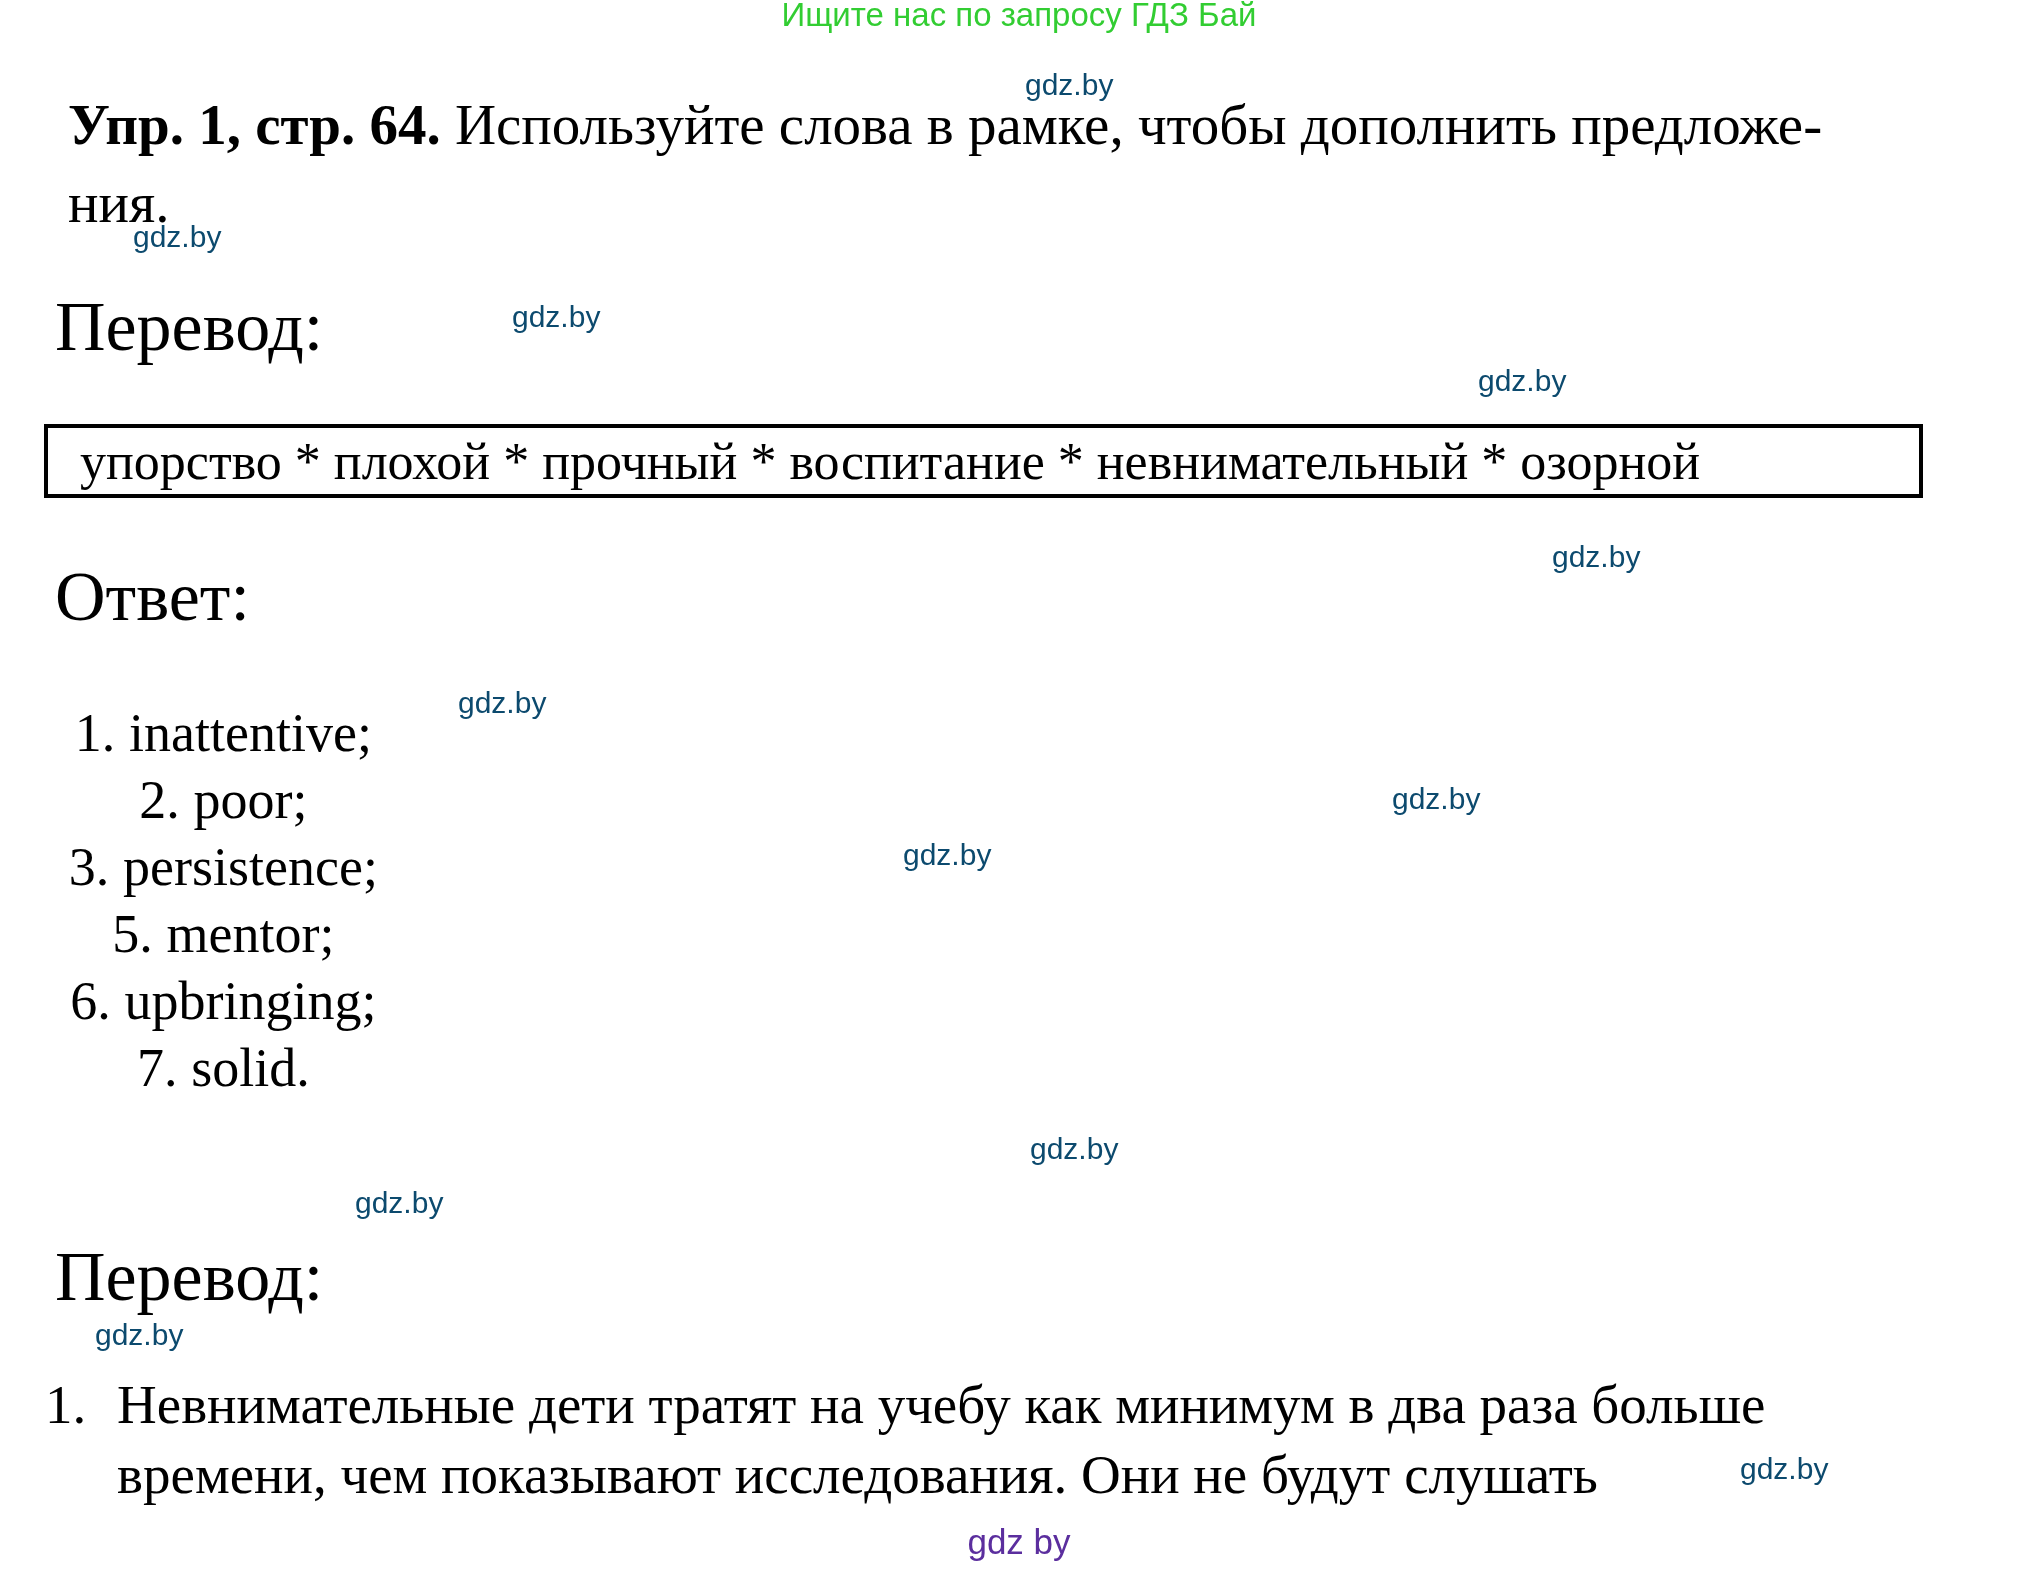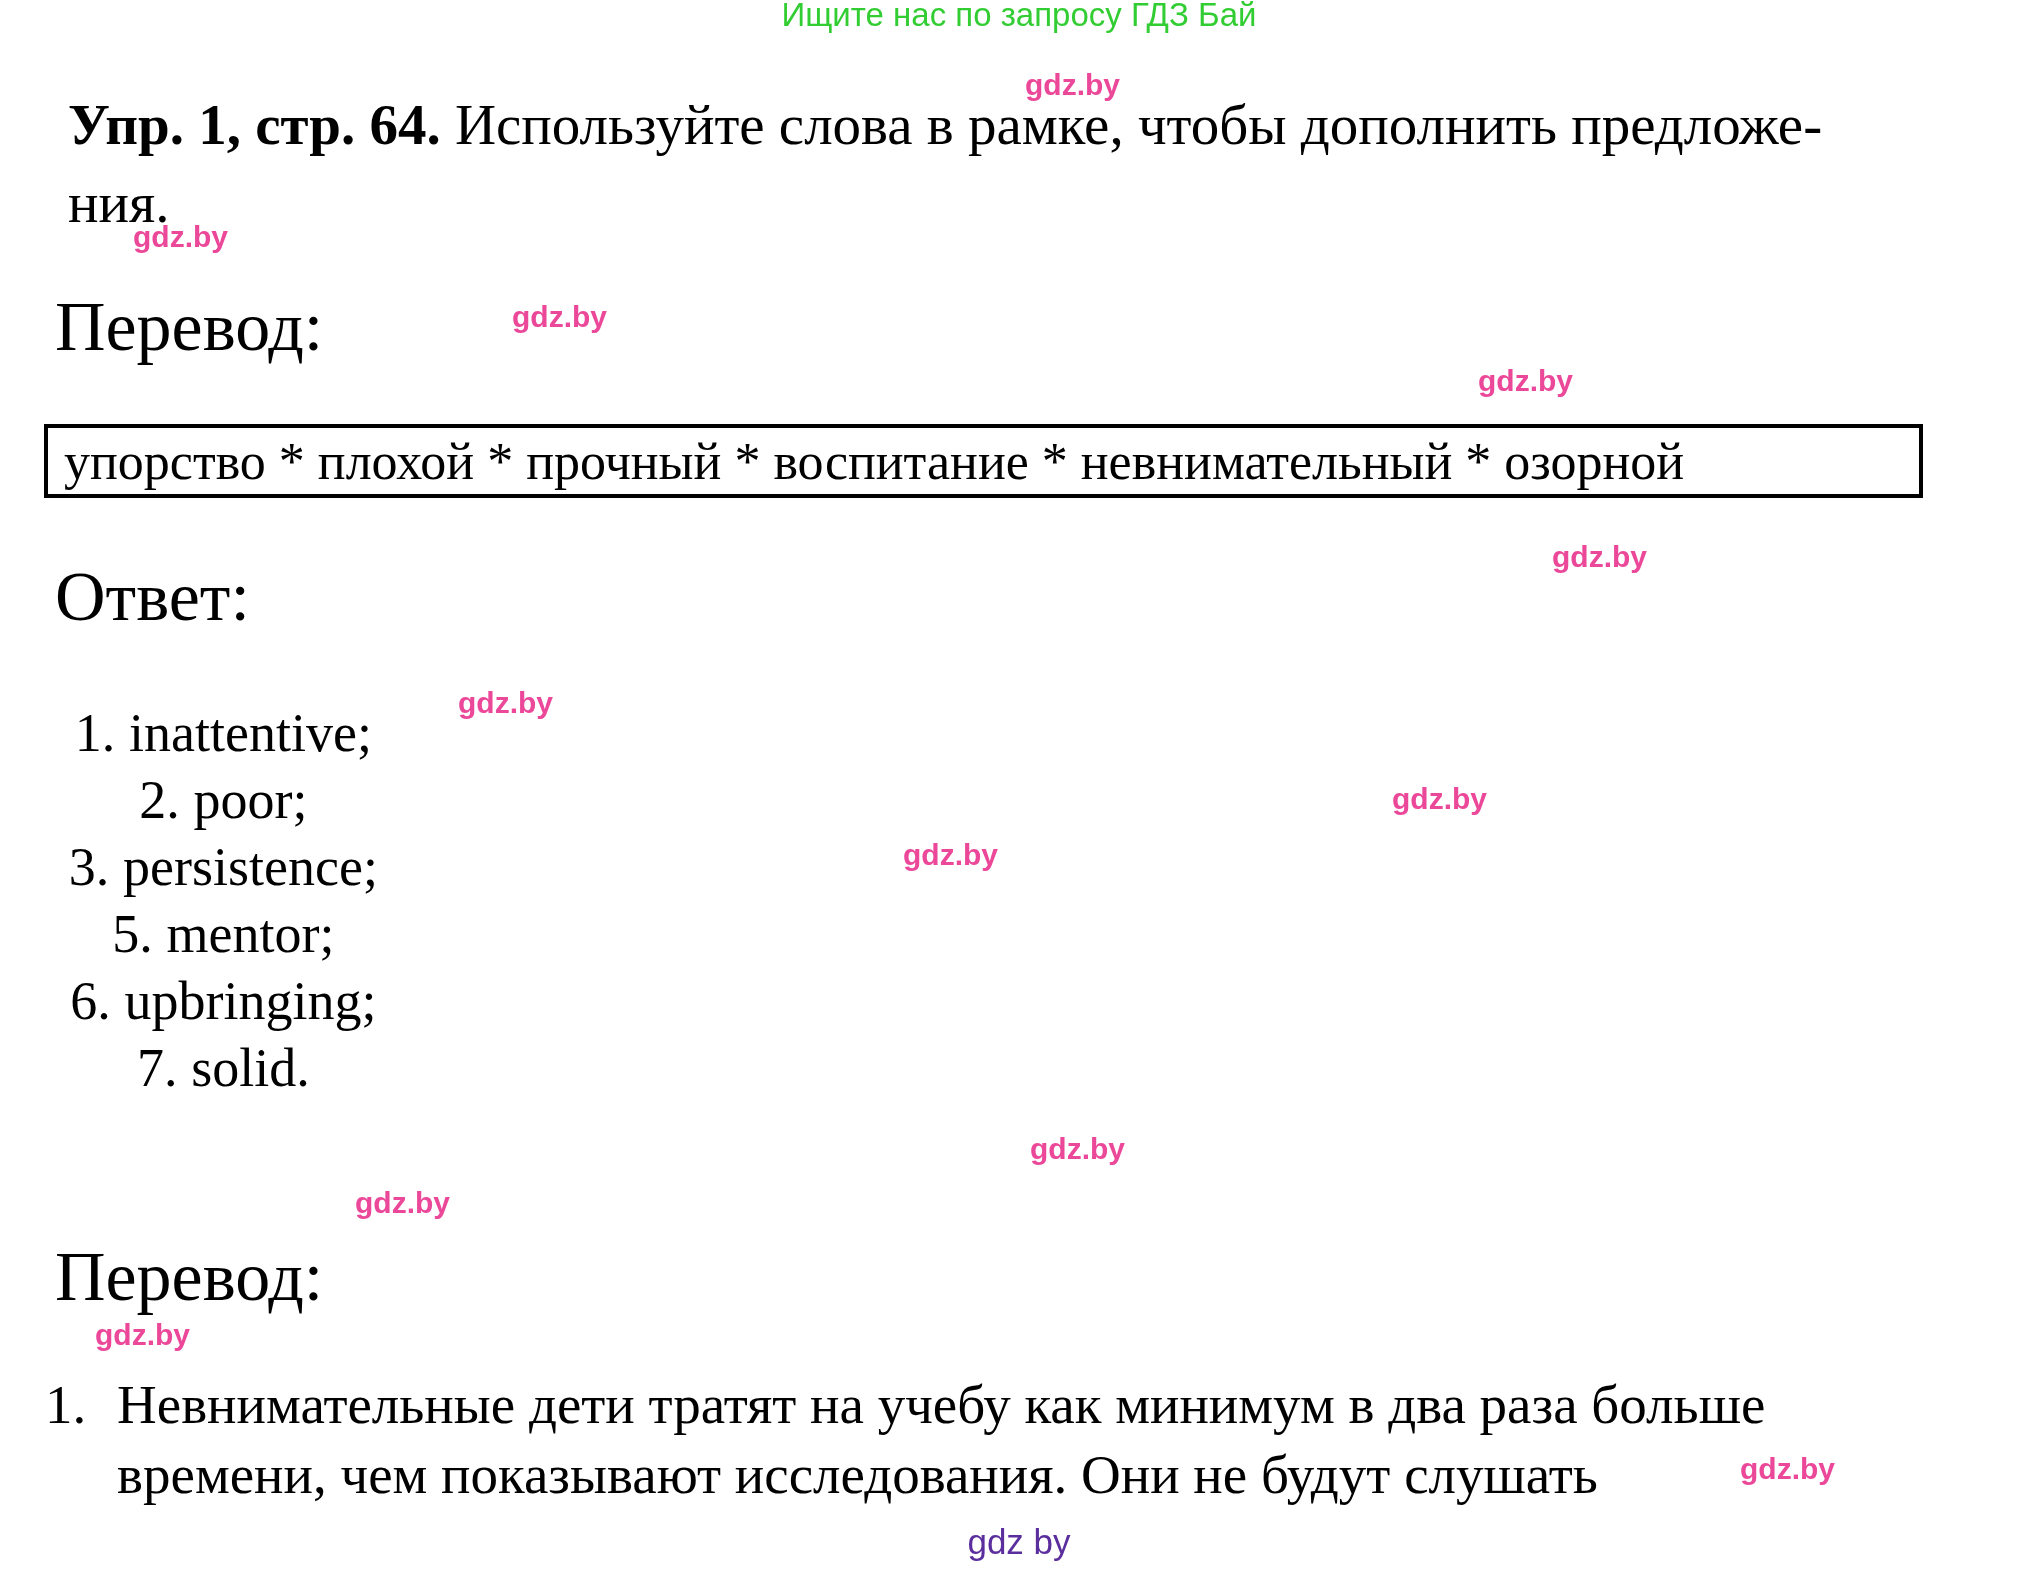--- a/index.html
+++ b/index.html
@@ -17,23 +17,22 @@
     top:-4px; left:0; width:100%;
     text-align:center;
     font-family:"Liberation Sans", sans-serif;
     font-size:33px;
     color:#32CD32;
   }
   .wm{
     position:absolute;
     font-family:"Liberation Sans", sans-serif;
     font-size:30px;
-    color:#ec4899;
+    color:#0c4a6e;
     white-space:nowrap;
-    font-weight:bold;
   }
   .title{
     position:absolute;
     left:68px; top:86px;
     font-size:57px;
     line-height:78px;
     white-space:nowrap;
   }
   .title .bold{font-weight:bold;}
   .sect{
@@ -48,21 +47,21 @@
     position:absolute;
     left:44px; top:424px;
     width:1879px; height:74px;
     border:4px solid #000000;
     box-sizing:border-box;
     display:flex;
     align-items:center;
   }
   .word-box-text{
     font-size:52px;
-    padding-left:16px;
+    padding-left:32px;
     white-space:nowrap;
   }
   .answers{
     position:absolute;
     left:55px; top:700px;
     font-size:54px;
     line-height:67px;
     text-align:center;
   }
   .answers .row{white-space:nowrap;}

